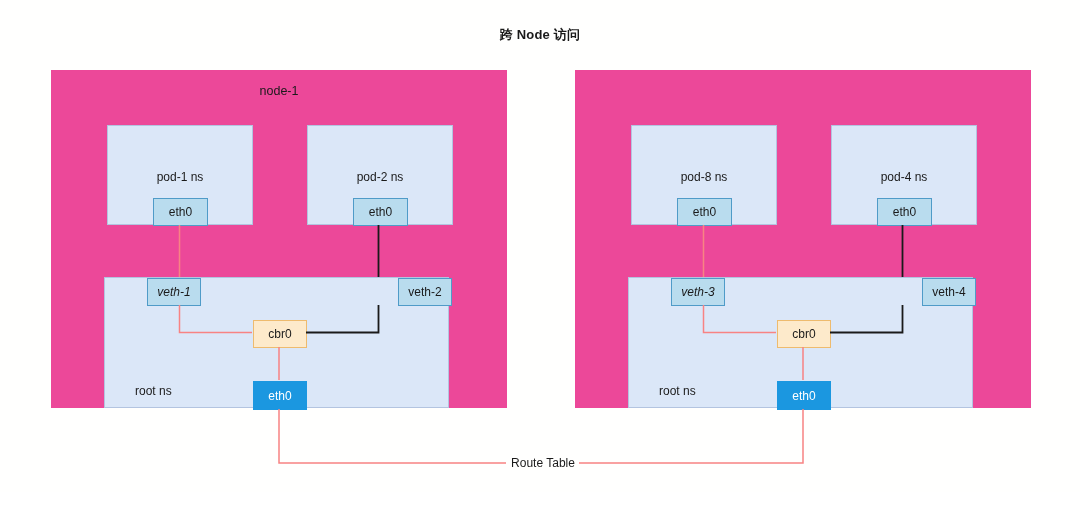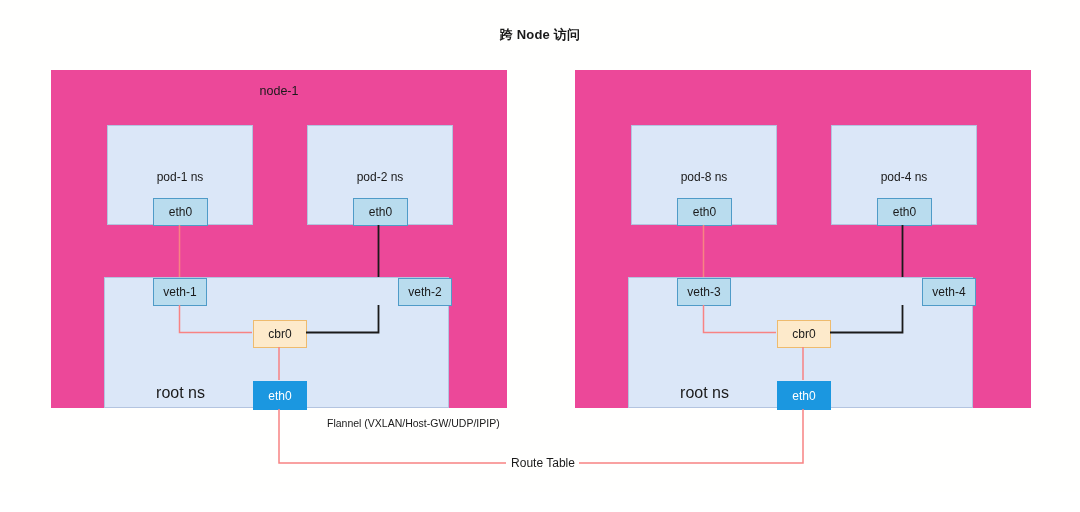--- a/index.html
+++ b/index.html
@@ -23,30 +23,30 @@
     position:absolute; background:#dbe7f8; border:1px solid #b3c4e0; box-sizing:border-box;
   }
   .pod { top:55px; width:146px; height:100px; }
   .pod--a { left:56px; }
   .pod--b { left:256px; }
   .pod-label {
     position:absolute; top:44px; left:0; width:100%; text-align:center; font-size:12px;
   }
   .rootns { left:53px; top:207px; width:345px; height:131px; }
   .rootns-label {
-    position:absolute; left:30px; top:106px; width:70px; text-align:right; font-size:16px;
+    position:absolute; left:30px; top:106px; width:70px; text-align:left; font-size:12px;
   }
   .smallbox {
     position:absolute; height:28px; box-sizing:border-box;
     background:#b9dcee; border:1px solid #4f9bc8;
     display:flex; align-items:center; justify-content:center; font-size:12px;
   }
   .pod-eth { left:45px; top:72px; width:55px; }
   .veth { width:54px; top:0; }
-  .veth--a { left:48px; }
+  .veth--a { left:42px;font-style:italic; }
   .veth--b { left:247px;margin-left:46px; }
   .bridge {
     position:absolute; left:148px; top:42px; width:54px; height:28px; box-sizing:border-box;
     background:#fdeacb; border:1px solid #eebb6e;
     display:flex; align-items:center; justify-content:center; font-size:12px;
   }
   .hosteth {
     position:absolute; left:148px; top:103px; width:54px; height:29px; box-sizing:border-box;
     background:#1b97e0; color:#fff; border:none;
     display:flex; align-items:center; justify-content:center; font-size:12px;
@@ -102,18 +102,17 @@
       <div class="hosteth">eth0</div>
     </div>
   </div>
 
   <svg class="wires" width="1080" height="512" viewBox="0 0 1080 512">
     <path d="M179.5 225 V277 M179.5 305 V332.5 H252 M279 347 V380 M279 409 V463 H506 M579 463 H803 V409 M703.5 225 V277 M703.5 305 V332.5 H776 M803 347 V380" fill="none" stroke="#f88383" stroke-width="1.5"></path>
     <path d="M378.5 225 V277 M378.5 305 V332.5 H306 M902.5 225 V277 M902.5 305 V332.5 H830" fill="none" stroke="#1a1a1a" stroke-width="1.8"></path>
   </svg>
 
   <div class="cni-note">
-    <div>Flannel (VXLAN/Host-GW/UDP/IPIP)</div>
   </div>
 
   <div class="route-label">Route Table</div>
 
 </div>
 
 </body></html>

